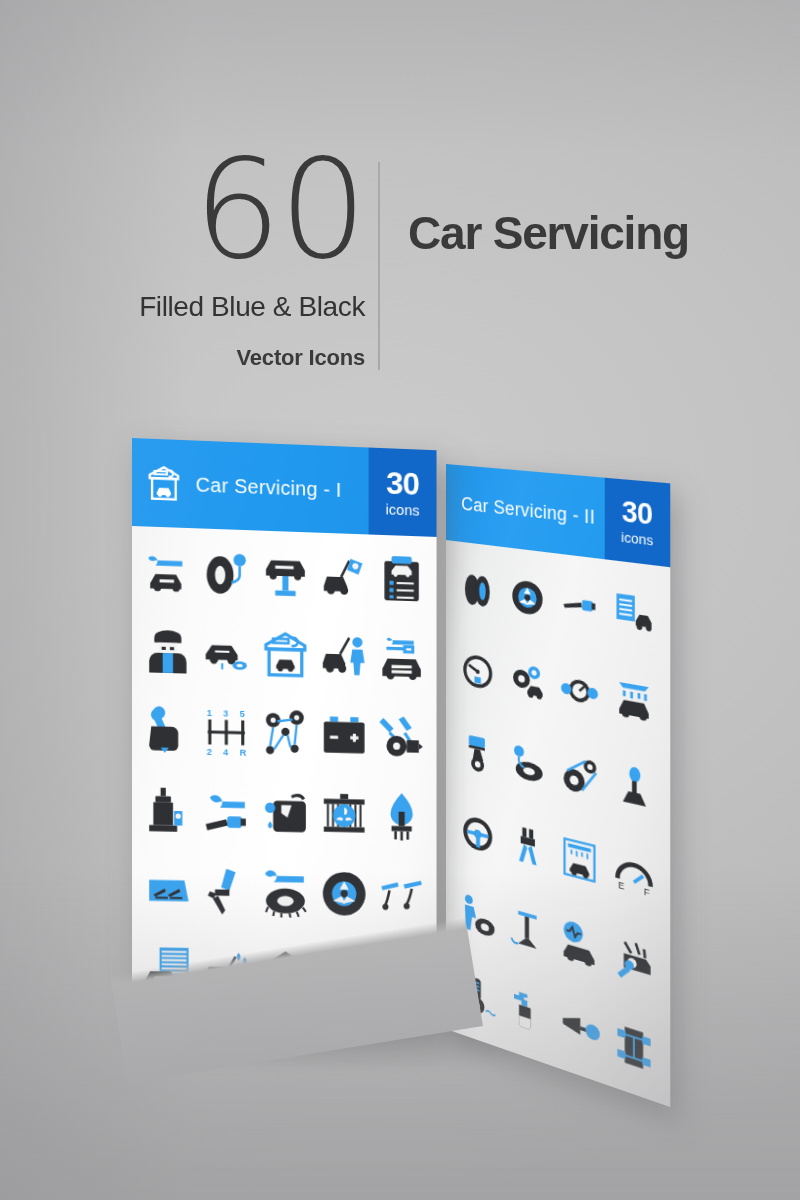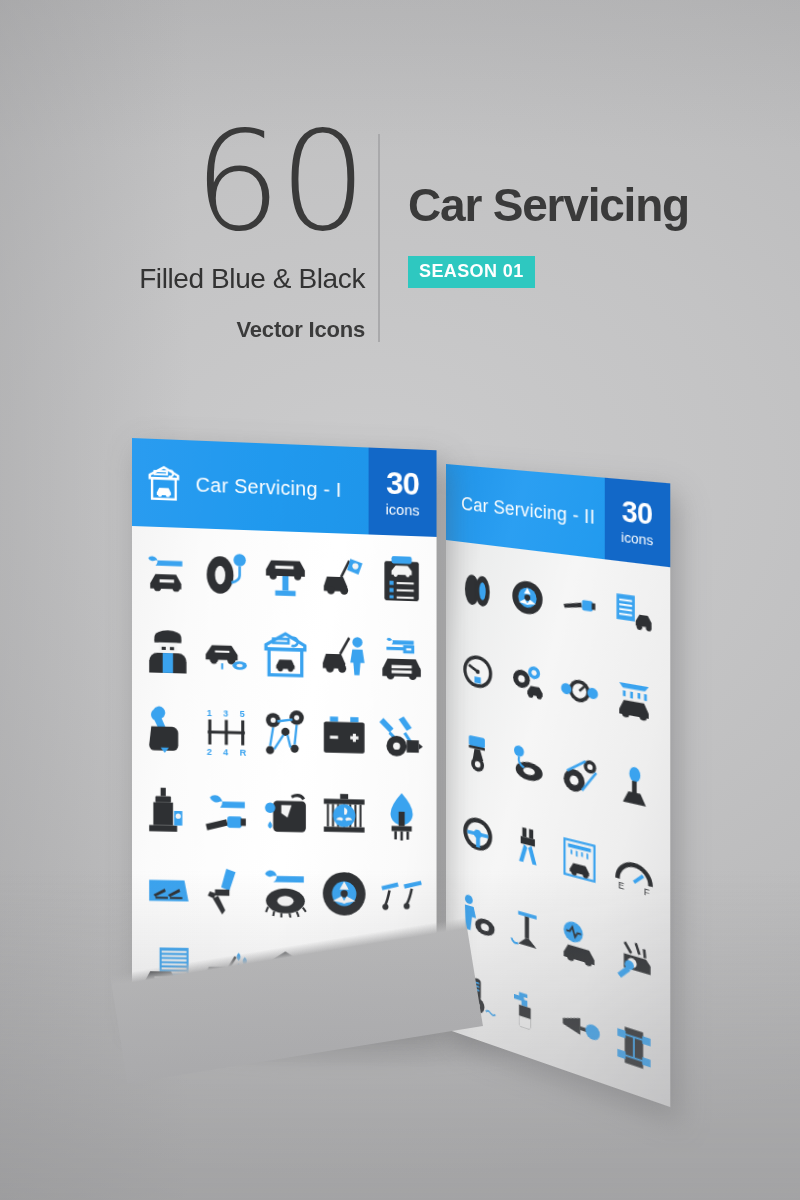--- a/index.html
+++ b/index.html
@@ -40,21 +40,21 @@
   .top-shade {
     position: absolute;
     left: 0; right: 0; top: 0; height: 150px;
     background: linear-gradient(to bottom, rgba(150,150,152,0.22), rgba(150,150,152,0));
     pointer-events: none;
   }
 
   
   .header {
     position: absolute;
-    left: 0; top: 116px;
+    left: 0; top: 144px;
     width: 800px;
     height: 245px;
   }
   .hdr-left {
     position: absolute;
     left: 60px; top: 0;
     width: 305px;
     text-align: right;
   }
   .hdr-count {
@@ -81,21 +81,21 @@
   }
   .hdr-divider {
     position: absolute;
     left: 378px; top: 18px;
     width: 2px;
     height: 208px;
     background: #a9a9ab;
   }
   .hdr-right {
     position: absolute;
-    left: 408px; top: 62px;
+    left: 408px; top: 62px; text-align: center;
   }
   .hdr-title {
     font-size: 46px;
     font-weight: bold;
     color: #3a3a3a;
     letter-spacing: -1.2px;
     white-space: nowrap;
   }
   .hdr-badge {
     display: inline-block;
@@ -273,21 +273,20 @@
 
   <div class="header">
     <div class="hdr-left">
       <div class="hdr-count">60</div>
       <div class="hdr-sub1">Filled Blue &amp; Black</div>
       <div class="hdr-sub2">Vector Icons</div>
     </div>
     <div class="hdr-divider"></div>
     <div class="hdr-right">
       <div class="hdr-title">Car Servicing</div>
-      <div class="hdr-badge">SEASON 01</div>
     </div>
   </div>
 
   <div class="scene">
 
     <div class="pack-shadow"></div>
 
     <div class="card-back">
       <div class="cb-header">
         <div class="cb-title">Car Servicing - II</div>

